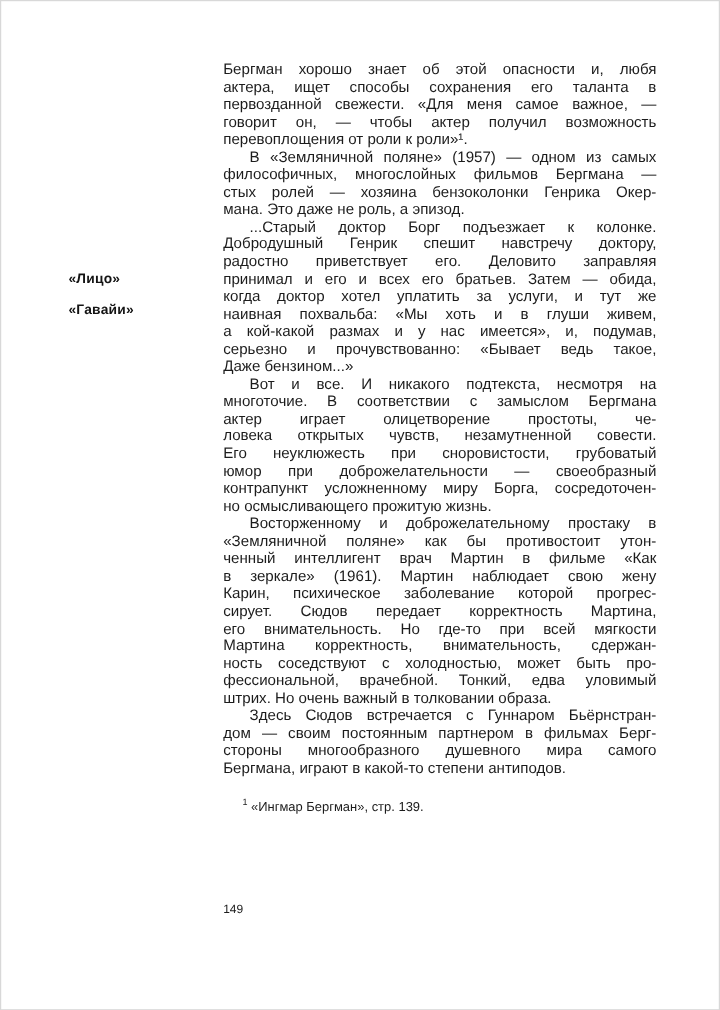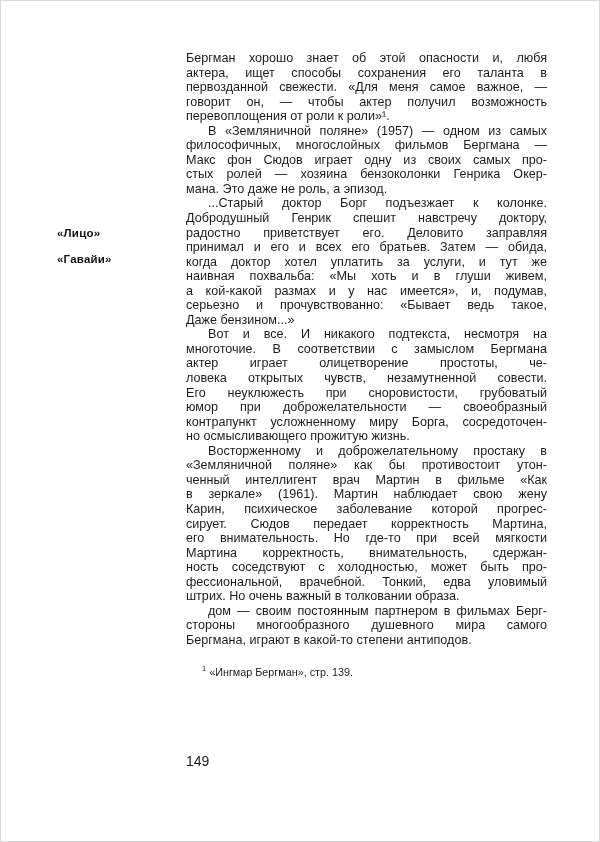--- a/index.html
+++ b/index.html
@@ -54,21 +54,21 @@
     color: #1c1c1c;
   }
   .footnote sup {
     font-size: 7.5px;
     vertical-align: super;
     margin-right: 3px;
   }
   .page-number {
     position: absolute;
     left: 185px; top: 752px;
-    font-size: 14px;
+    font-size: 10px;
     color: #1c1c1c;
   }
 </style>
 </head>
 <body>
 
 <div class="page">
 
   <div class="margin-note first">«Лицо»</div>
 
@@ -78,21 +78,20 @@
     <div class="para">
         <div class="line">Бергман хорошо знает об этой опасности и, любя</div>
         <div class="line">актера, ищет способы сохранения его таланта в</div>
         <div class="line">первозданной свежести. «Для меня самое важное, —</div>
         <div class="line">говорит он, — чтобы актер получил возможность</div>
         <div class="line">перевоплощения от роли к роли»¹.</div>
       </div>
     <div class="para indent">
         <div class="line">В «Земляничной поляне» (1957) — одном из самых</div>
         <div class="line">философичных, многослойных фильмов Бергмана —</div>
-        <div class="line">Макс фон Сюдов играет одну из своих самых про-</div>
         <div class="line">стых ролей — хозяина бензоколонки Генрика Окер-</div>
         <div class="line">мана. Это даже не роль, а эпизод.</div>
       </div>
     <div class="para indent">
         <div class="line">...Старый доктор Борг подъезжает к колонке.</div>
         <div class="line">Добродушный Генрик спешит навстречу доктору,</div>
         <div class="line">радостно приветствует его. Деловито заправляя</div>
         <div class="line">принимал и его и всех его братьев. Затем — обида,</div>
         <div class="line">когда доктор хотел уплатить за услуги, и тут же</div>
         <div class="line">наивная похвальба: «Мы хоть и в глуши живем,</div>
@@ -117,20 +116,21 @@
         <div class="line">в зеркале» (1961). Мартин наблюдает свою жену</div>
         <div class="line">Карин, психическое заболевание которой прогрес-</div>
         <div class="line">сирует. Сюдов передает корректность Мартина,</div>
         <div class="line">его внимательность. Но где-то при всей мягкости</div>
         <div class="line">Мартина корректность, внимательность, сдержан-</div>
         <div class="line">ность соседствуют с холодностью, может быть про-</div>
         <div class="line">фессиональной, врачебной. Тонкий, едва уловимый</div>
         <div class="line">штрих. Но очень важный в толковании образа.</div>
       </div>
     <div class="para indent">
+        <div class="line">Здесь Сюдов встречается с Гуннаром Бьёрнстран-</div>
         <div class="line">дом — своим постоянным партнером в фильмах Берг-</div>
         <div class="line">стороны многообразного душевного мира самого</div>
         <div class="line">Бергмана, играют в какой-то степени антиподов.</div>
       </div>
 
     <div class="footnote">
       <sup>1</sup><span>«Ингмар Бергман», стр. 139.</span>
     </div>
   </div>
 

